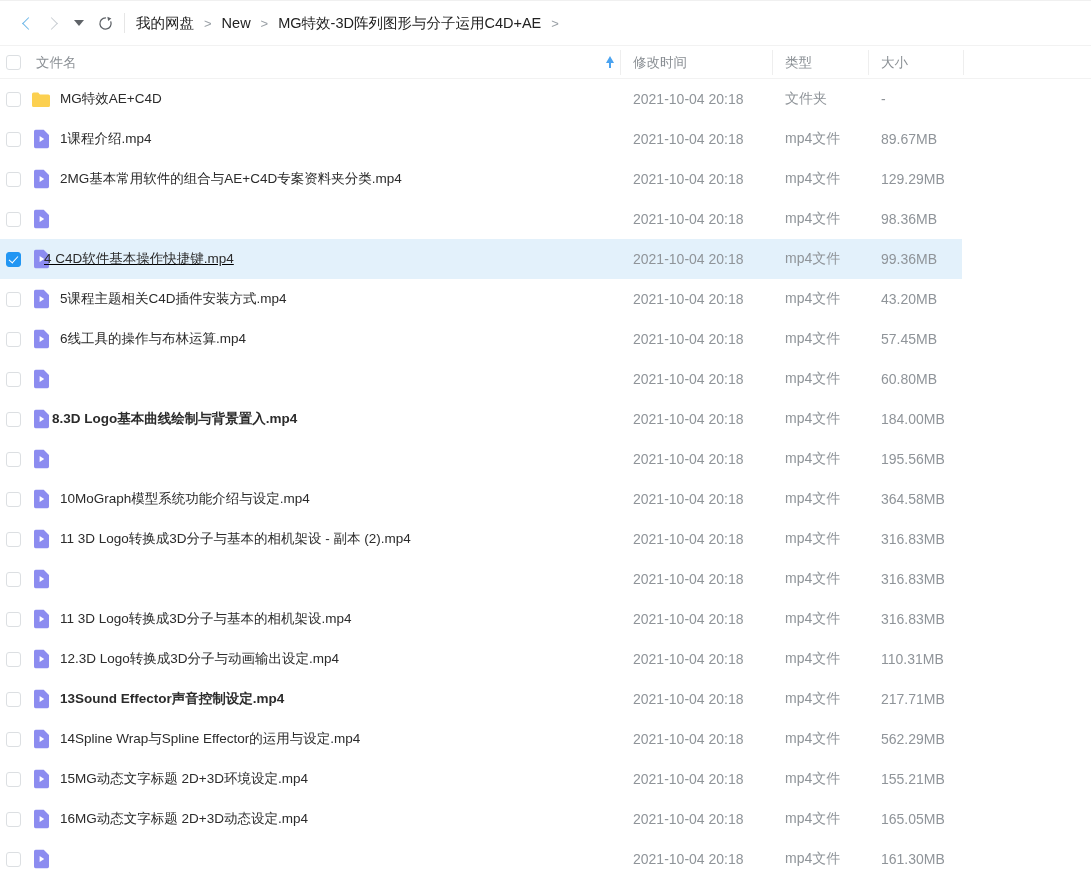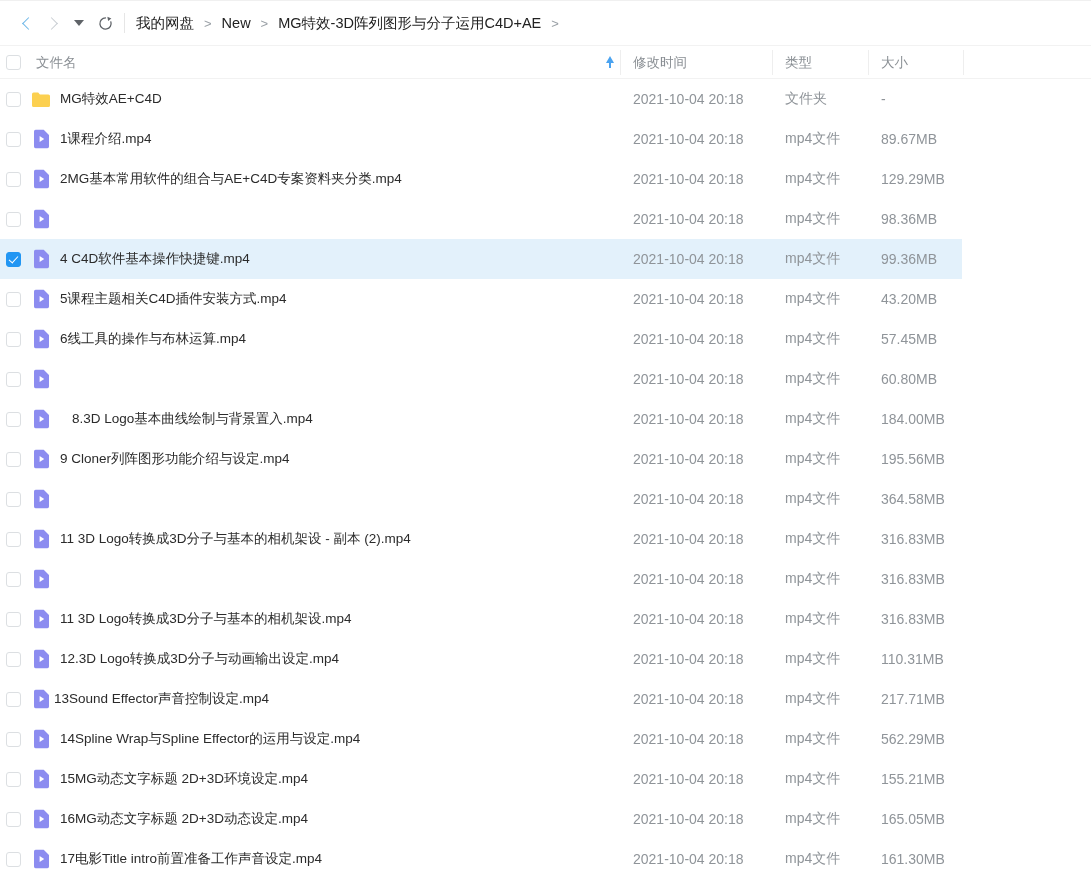--- a/index.html
+++ b/index.html
@@ -319,21 +319,21 @@
           <span class="cb checked"></span>
         </div>
         <div class="cell" style="left:30px;">
           <span class="icon-wrap">
             <svg width="17" height="20" viewBox="0 0 17 20">
               <path d="M1 2.4A1.6 1.6 0 0 1 2.6.8h8.1L16 6.1v11.5a1.6 1.6 0 0 1-1.6 1.6H2.6A1.6 1.6 0 0 1 1 17.6z" fill="#8c8cf0"></path>
               <path d="M6.6 7.1l4.6 2.9-4.6 2.9z" fill="#ffffff"></path>
             </svg>
           </span>
         </div>
-        <div class="cell" style="left:60px;">
+        <div class="cell" style="left:44px;text-decoration:underline;">
           <span class="fname">4 C4D软件基本操作快捷键.mp4</span>
         </div>
         <div class="cell" style="left:633px;">
           <span class="meta">2021-10-04 20:18</span>
         </div>
         <div class="cell" style="left:785px;">
           <span class="meta">mp4文件</span>
         </div>
         <div class="cell" style="left:881px;">
           <span class="meta">99.36MB</span>
@@ -416,21 +416,21 @@
           <span class="cb"></span>
         </div>
         <div class="cell" style="left:30px;">
           <span class="icon-wrap">
             <svg width="17" height="20" viewBox="0 0 17 20">
               <path d="M1 2.4A1.6 1.6 0 0 1 2.6.8h8.1L16 6.1v11.5a1.6 1.6 0 0 1-1.6 1.6H2.6A1.6 1.6 0 0 1 1 17.6z" fill="#8c8cf0"></path>
               <path d="M6.6 7.1l4.6 2.9-4.6 2.9z" fill="#ffffff"></path>
             </svg>
           </span>
         </div>
-        <div class="cell" style="left:72px;">
+        <div class="cell" style="left:52px;font-weight:bold;">
           <span class="fname">8.3D Logo基本曲线绘制与背景置入.mp4</span>
         </div>
         <div class="cell" style="left:633px;">
           <span class="meta">2021-10-04 20:18</span>
         </div>
         <div class="cell" style="left:785px;">
           <span class="meta">mp4文件</span>
         </div>
         <div class="cell" style="left:881px;">
           <span class="meta">184.00MB</span>
@@ -441,23 +441,20 @@
           <span class="cb"></span>
         </div>
         <div class="cell" style="left:30px;">
           <span class="icon-wrap">
             <svg width="17" height="20" viewBox="0 0 17 20">
               <path d="M1 2.4A1.6 1.6 0 0 1 2.6.8h8.1L16 6.1v11.5a1.6 1.6 0 0 1-1.6 1.6H2.6A1.6 1.6 0 0 1 1 17.6z" fill="#8c8cf0"></path>
               <path d="M6.6 7.1l4.6 2.9-4.6 2.9z" fill="#ffffff"></path>
             </svg>
           </span>
         </div>
-        <div class="cell" style="left:60px;">
-          <span class="fname">9 Cloner列阵图形功能介绍与设定.mp4</span>
-        </div>
         <div class="cell" style="left:633px;">
           <span class="meta">2021-10-04 20:18</span>
         </div>
         <div class="cell" style="left:785px;">
           <span class="meta">mp4文件</span>
         </div>
         <div class="cell" style="left:881px;">
           <span class="meta">195.56MB</span>
         </div>
       </div>
@@ -466,20 +463,23 @@
           <span class="cb"></span>
         </div>
         <div class="cell" style="left:30px;">
           <span class="icon-wrap">
             <svg width="17" height="20" viewBox="0 0 17 20">
               <path d="M1 2.4A1.6 1.6 0 0 1 2.6.8h8.1L16 6.1v11.5a1.6 1.6 0 0 1-1.6 1.6H2.6A1.6 1.6 0 0 1 1 17.6z" fill="#8c8cf0"></path>
               <path d="M6.6 7.1l4.6 2.9-4.6 2.9z" fill="#ffffff"></path>
             </svg>
           </span>
         </div>
+        <div class="cell" style="left:60px;">
+          <span class="fname">10MoGraph模型系统功能介绍与设定.mp4</span>
+        </div>
         <div class="cell" style="left:633px;">
           <span class="meta">2021-10-04 20:18</span>
         </div>
         <div class="cell" style="left:785px;">
           <span class="meta">mp4文件</span>
         </div>
         <div class="cell" style="left:881px;">
           <span class="meta">364.58MB</span>
         </div>
       </div>
@@ -585,21 +585,21 @@
           <span class="cb"></span>
         </div>
         <div class="cell" style="left:30px;">
           <span class="icon-wrap">
             <svg width="17" height="20" viewBox="0 0 17 20">
               <path d="M1 2.4A1.6 1.6 0 0 1 2.6.8h8.1L16 6.1v11.5a1.6 1.6 0 0 1-1.6 1.6H2.6A1.6 1.6 0 0 1 1 17.6z" fill="#8c8cf0"></path>
               <path d="M6.6 7.1l4.6 2.9-4.6 2.9z" fill="#ffffff"></path>
             </svg>
           </span>
         </div>
-        <div class="cell" style="left:54px;">
+        <div class="cell" style="left:60px;font-weight:bold;">
           <span class="fname">13Sound Effector声音控制设定.mp4</span>
         </div>
         <div class="cell" style="left:633px;">
           <span class="meta">2021-10-04 20:18</span>
         </div>
         <div class="cell" style="left:785px;">
           <span class="meta">mp4文件</span>
         </div>
         <div class="cell" style="left:881px;">
           <span class="meta">217.71MB</span>
@@ -685,23 +685,20 @@
           <span class="cb"></span>
         </div>
         <div class="cell" style="left:30px;">
           <span class="icon-wrap">
             <svg width="17" height="20" viewBox="0 0 17 20">
               <path d="M1 2.4A1.6 1.6 0 0 1 2.6.8h8.1L16 6.1v11.5a1.6 1.6 0 0 1-1.6 1.6H2.6A1.6 1.6 0 0 1 1 17.6z" fill="#8c8cf0"></path>
               <path d="M6.6 7.1l4.6 2.9-4.6 2.9z" fill="#ffffff"></path>
             </svg>
           </span>
         </div>
-        <div class="cell" style="left:60px;">
-          <span class="fname">17电影Title intro前置准备工作声音设定.mp4</span>
-        </div>
         <div class="cell" style="left:633px;">
           <span class="meta">2021-10-04 20:18</span>
         </div>
         <div class="cell" style="left:785px;">
           <span class="meta">mp4文件</span>
         </div>
         <div class="cell" style="left:881px;">
           <span class="meta">161.30MB</span>
         </div>
       </div>

